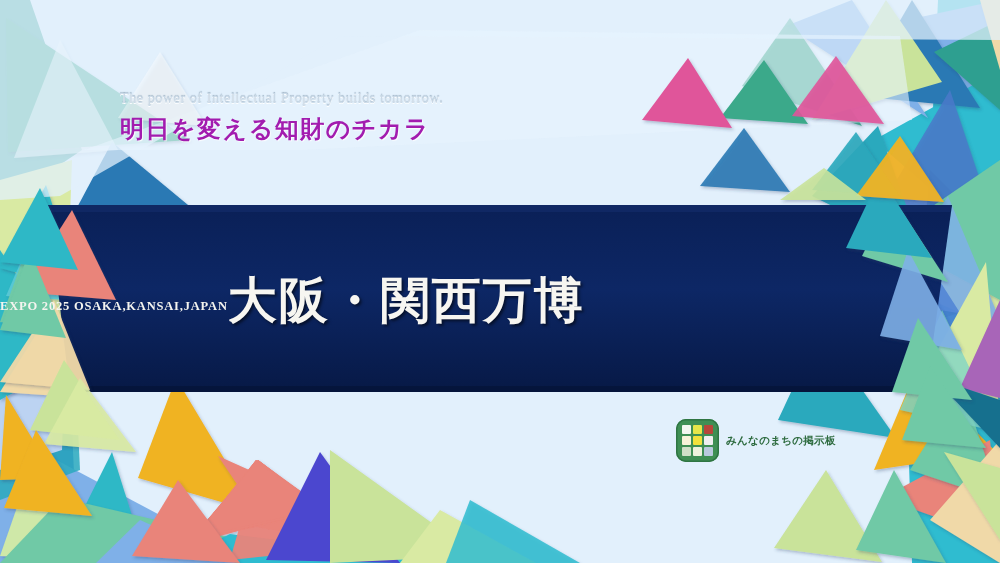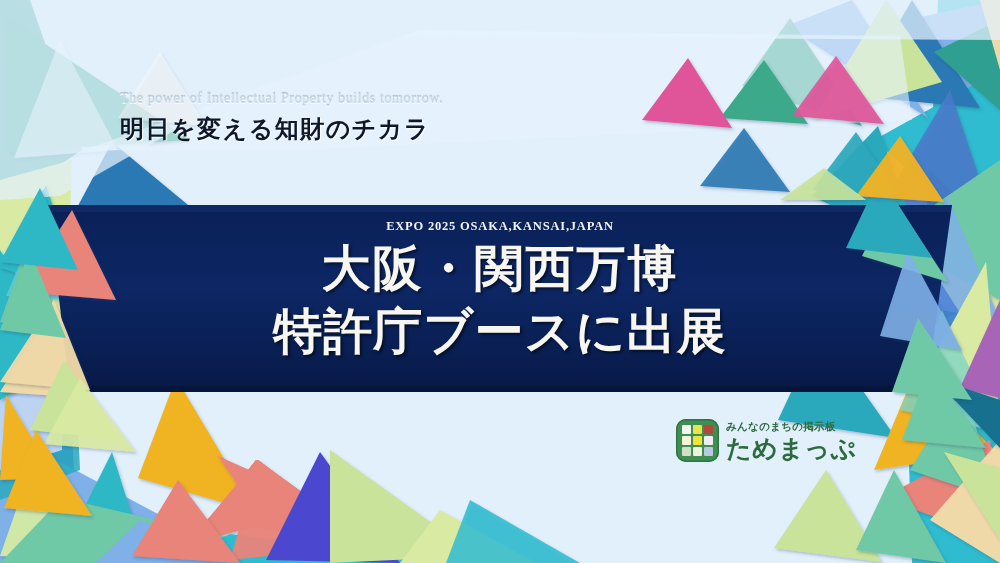--- a/index.html
+++ b/index.html
@@ -52,21 +52,21 @@
   }
 
   
   .banner-text {
     position: absolute;
     left: 0;
     top: 205px;
     width: 1000px;
     height: 188px;
     display: flex;
-    flex-direction: column;
+    flex-direction: row;
     align-items: center;
     justify-content: flex-start;
     pointer-events: none;
   }
   .expo-line {
     margin-top: 14px;
     font-family: "Liberation Serif", "DejaVu Serif", serif;
     font-size: 12.5px;
     font-weight: 700;
     letter-spacing: 0.8px;
@@ -301,44 +301,42 @@
       <polygon points="900,136 944,202 856,196" fill="#f0b323" opacity="0.95"></polygon>
       <polygon points="744,128 790,192 700,186" fill="#2a79b4" opacity="0.9"></polygon>
       <polygon points="824,168 866,200 780,200" fill="#c9e39a" opacity="0.9"></polygon>
       <polygon points="36,430 92,516 4,508" fill="#f0b323"></polygon>
       <polygon points="178,480 240,563 132,556" fill="#e9847a"></polygon>
     </g>
   </svg>
 
   <div class="tagline-block">
     <div class="tagline-en" style="color: rgb(201, 216, 230);">The power of Intellectual Property builds tomorrow.</div>
-    <div class="tagline-ja" style="color: #0f172a;">明日を変える知財のチカラ</div>
+    <div class="tagline-ja" style="color: #a21caf;">明日を変える知財のチカラ</div>
   </div>
 
   <div class="banner-text">
     <div class="expo-line">EXPO 2025 OSAKA,KANSAI,JAPAN</div>
     <div class="headline">
       <div class="hl1">大阪・関西万博</div>
-      <div class="hl2">特許庁ブースに出展</div>
     </div>
   </div>
 
   <div class="logo">
     <div class="logo-mark" style="background: rgb(63, 143, 84);">
       <div class="tiles">
         <i style="background: rgb(243, 246, 239);"></i>
         <i style="background: rgb(230, 230, 74);"></i>
         <i style="background: rgb(183, 70, 58);"></i>
         <i style="background: rgb(247, 243, 216);"></i>
         <i style="background: rgb(242, 226, 60);"></i>
         <i style="background: rgb(240, 238, 240);"></i>
         <i style="background: rgb(207, 224, 199);"></i>
         <i style="background: rgb(238, 242, 220);"></i>
         <i style="background: rgb(185, 201, 222);"></i>
       </div>
     </div>
     <div class="logo-text">
       <div class="logo-sub" style="color: rgb(45, 107, 63);">みんなのまちの掲示板</div>
-      <div class="logo-name" style="color: rgb(45, 107, 63);">ためまっぷ</div>
     </div>
   </div>
 
 </div>
 
 </body></html>

